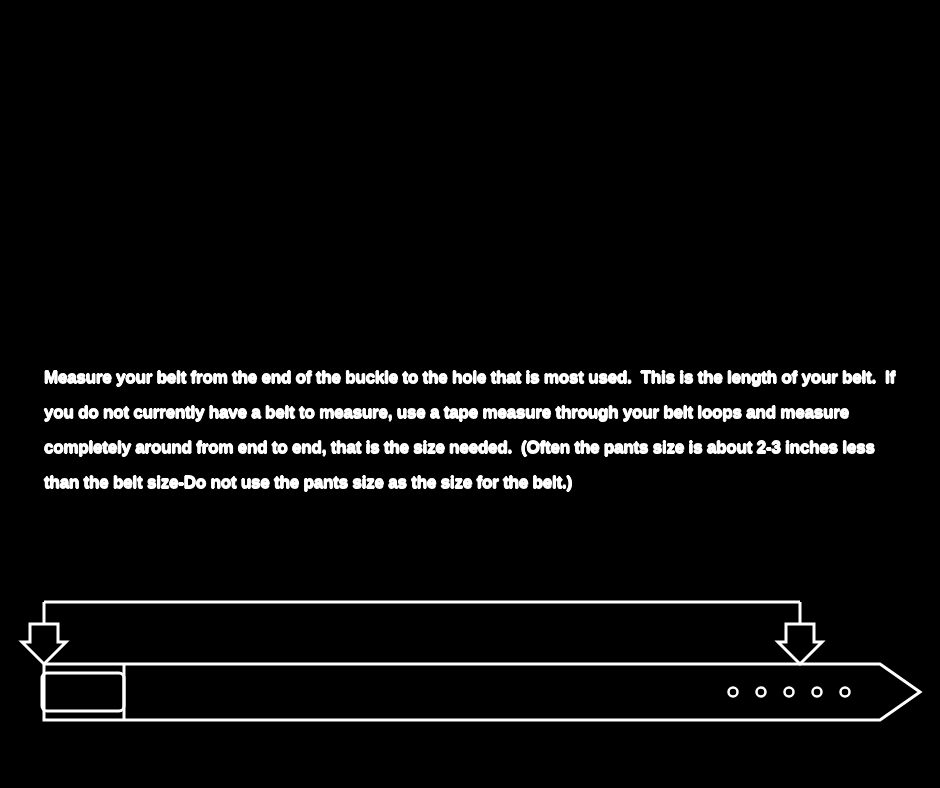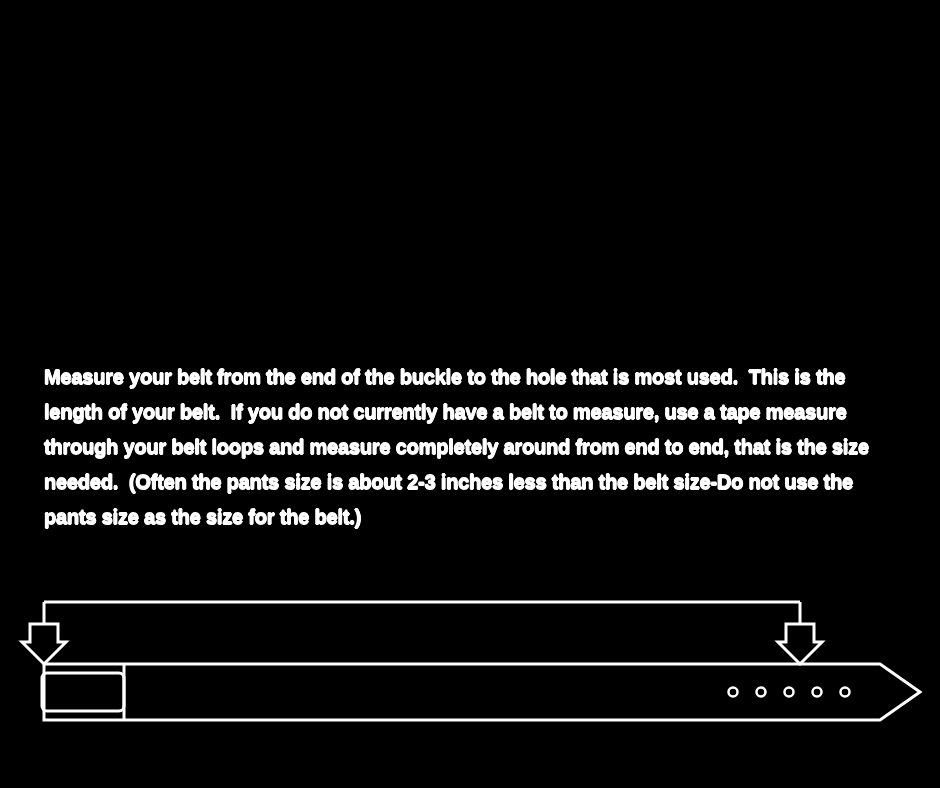--- a/index.html
+++ b/index.html
@@ -21,21 +21,21 @@
   }
 
   
   .instructions {
     position: absolute;
     left: 44px;
     top: 360px;
     width: 862px;
     color: #ffffff;
     font-family: "Liberation Sans", sans-serif;
-    font-size: 20px;
+    font-size: 17px;
     font-weight: bold;
     line-height: 35px;
     letter-spacing: -0.2px;
     white-space: pre-wrap;
     text-shadow:
        0.6px 0 0 #ffffff,
       -0.6px 0 0 #ffffff,
        0 0.6px 0 #ffffff,
        0 -0.6px 0 #ffffff;
   }

